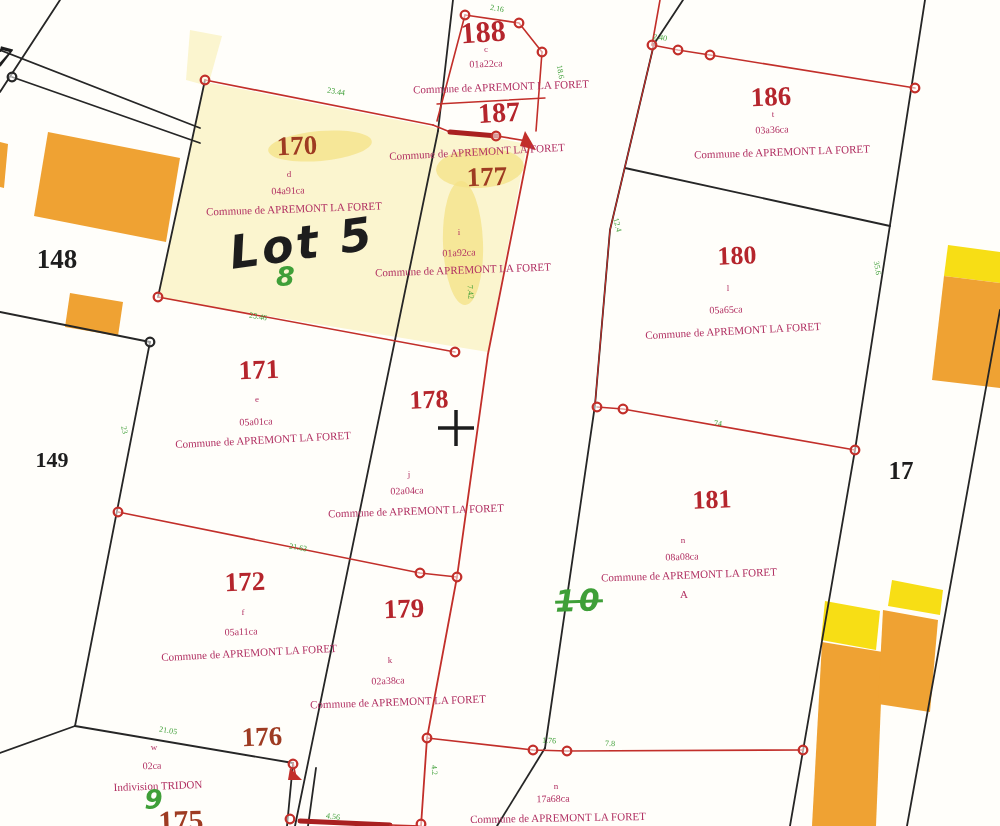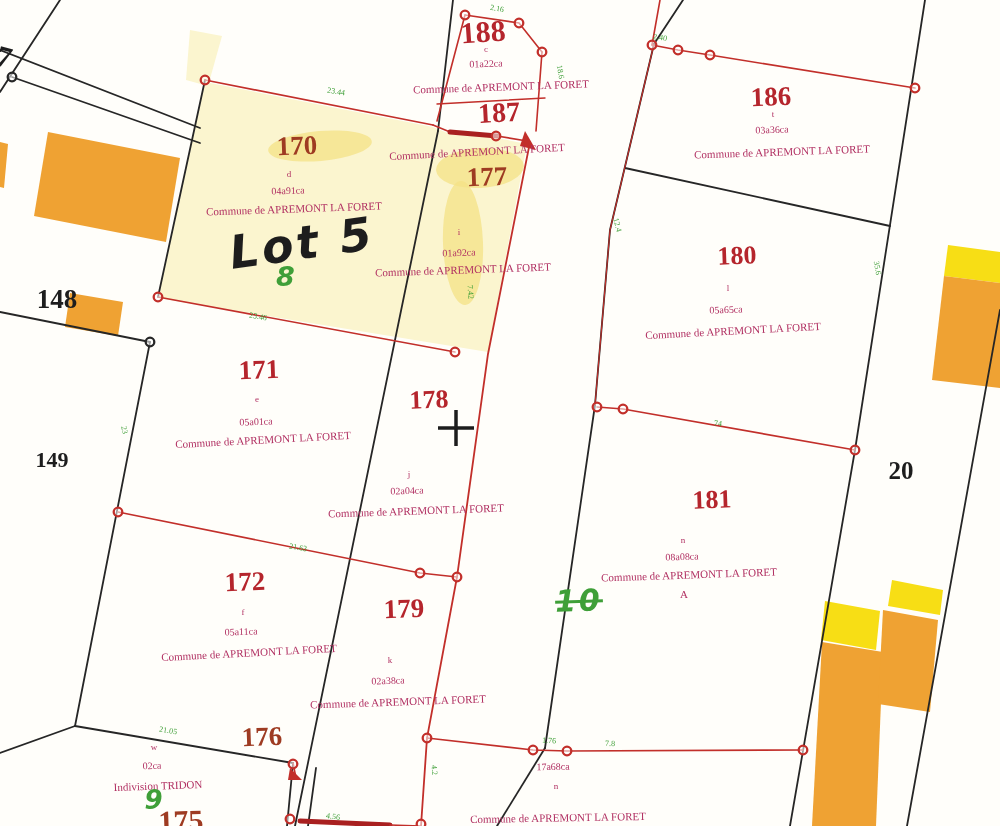--- a/index.html
+++ b/index.html
@@ -96,23 +96,23 @@
       <circle cx="567" cy="751" r="4.3" fill="rgba(255,255,255,0.55)" stroke="#c22f2a" stroke-width="2.3"></circle>
       <circle cx="803" cy="750" r="4.3" fill="rgba(255,255,255,0.55)" stroke="#c22f2a" stroke-width="2.3"></circle>
       <circle cx="290" cy="819" r="4.3" fill="rgba(255,255,255,0.55)" stroke="#c22f2a" stroke-width="2.3"></circle>
       <circle cx="421" cy="824" r="4.3" fill="rgba(255,255,255,0.55)" stroke="#c22f2a" stroke-width="2.3"></circle>
       <circle cx="293" cy="764" r="4.3" fill="rgba(255,255,255,0.55)" stroke="#c22f2a" stroke-width="2.3"></circle>
       <circle cx="12" cy="77" r="4.3" fill="rgba(255,255,255,0.55)" stroke="#262626" stroke-width="2.3"></circle>
       <circle cx="150" cy="342" r="4.3" fill="rgba(255,255,255,0.55)" stroke="#262626" stroke-width="2.3"></circle>
     </svg>
   <div id="labels">
       <div class="lbl" style="left: 4px; top: 57px; font-size: 30px; color: rgb(29, 29, 29); transform: translate(-50%, -50%) rotate(15deg); font-weight: bold;">7</div>
-      <div class="lbl" style="left: 57px; top: 259px; font-size: 27px; color: rgb(29, 29, 29); transform: translate(-50%, -50%) rotate(0deg); font-weight: bold; margin-top: 40px;">148</div>
+      <div class="lbl" style="left: 57px; top: 259px; font-size: 27px; color: rgb(29, 29, 29); transform: translate(-50%, -50%) rotate(0deg); font-weight: bold;">148</div>
       <div class="lbl" style="left: 52px; top: 460px; font-size: 22px; color: rgb(29, 29, 29); transform: translate(-50%, -50%) rotate(0deg); font-weight: bold;">149</div>
-      <div class="lbl" style="left: 901px; top: 470px; font-size: 25px; color: rgb(29, 29, 29); transform: translate(-50%, -50%) rotate(0deg); font-weight: bold;">20</div>
+      <div class="lbl" style="left: 901px; top: 470px; font-size: 25px; color: rgb(29, 29, 29); transform: translate(-50%, -50%) rotate(0deg); font-weight: bold;">17</div>
       <div class="lbl" style="left: 483px; top: 32px; font-size: 30px; color: rgb(181, 37, 44); transform: translate(-50%, -50%) rotate(-4deg); font-weight: bold;">188</div>
       <div class="lbl" style="left: 486px; top: 49px; font-size: 9px; color: rgb(177, 48, 98); transform: translate(-50%, -50%) rotate(0deg);">c</div>
       <div class="lbl" style="left: 486px; top: 64px; font-size: 10px; color: rgb(177, 48, 98); transform: translate(-50%, -50%) rotate(-2deg);">01a22ca</div>
       <div class="lbl" style="left: 501px; top: 87px; font-size: 11px; color: rgb(177, 48, 98); transform: translate(-50%, -50%) rotate(-2deg);">Commune de APREMONT LA FORET</div>
       <div class="lbl" style="left: 499px; top: 113px; font-size: 28px; color: rgb(181, 37, 44); transform: translate(-50%, -50%) rotate(-3deg); font-weight: bold;">187</div>
       <div class="lbl" style="left: 477px; top: 152px; font-size: 11px; color: rgb(177, 48, 98); transform: translate(-50%, -50%) rotate(-3deg);">Commune de APREMONT LA FORET</div>
       <div class="lbl" style="left: 487px; top: 177px; font-size: 27px; color: rgb(158, 59, 34); transform: translate(-50%, -50%) rotate(-2deg); font-weight: bold;">177</div>
       <div class="lbl" style="left: 459px; top: 232px; font-size: 9px; color: rgb(177, 48, 98); transform: translate(-50%, -50%) rotate(0deg);">i</div>
       <div class="lbl" style="left: 459px; top: 253px; font-size: 10px; color: rgb(177, 48, 98); transform: translate(-50%, -50%) rotate(-2deg);">01a92ca</div>
       <div class="lbl" style="left: 463px; top: 270px; font-size: 11px; color: rgb(177, 48, 98); transform: translate(-50%, -50%) rotate(-2deg);">Commune de APREMONT LA FORET</div>
@@ -152,21 +152,21 @@
       <div class="lbl" style="left: 390px; top: 660px; font-size: 9px; color: rgb(177, 48, 98); transform: translate(-50%, -50%) rotate(0deg);">k</div>
       <div class="lbl" style="left: 388px; top: 681px; font-size: 10px; color: rgb(177, 48, 98); transform: translate(-50%, -50%) rotate(-2deg);">02a38ca</div>
       <div class="lbl" style="left: 398px; top: 702px; font-size: 11px; color: rgb(177, 48, 98); transform: translate(-50%, -50%) rotate(-2deg);">Commune de APREMONT LA FORET</div>
       <div class="lbl" style="left: 262px; top: 737px; font-size: 27px; color: rgb(158, 59, 34); transform: translate(-50%, -50%) rotate(-2deg); font-weight: bold;">176</div>
       <div class="lbl" style="left: 154px; top: 747px; font-size: 9px; color: rgb(177, 48, 98); transform: translate(-50%, -50%) rotate(0deg);">w</div>
       <div class="lbl" style="left: 152px; top: 766px; font-size: 10px; color: rgb(177, 48, 98); transform: translate(-50%, -50%) rotate(-2deg);">02ca</div>
       <div class="lbl" style="left: 158px; top: 786px; font-size: 11px; color: rgb(177, 48, 98); transform: translate(-50%, -50%) rotate(-2deg);">Indivision TRIDON</div>
       <div class="lbl hand" style="left: 155px; top: 800px; font-size: 26px; color: rgb(63, 159, 56); transform: translate(-50%, -50%) rotate(0deg);">9</div>
       <div class="lbl" style="left: 181px; top: 821px; font-size: 30px; color: rgb(158, 59, 34); transform: translate(-50%, -50%) rotate(-2deg); font-weight: bold;">175</div>
       <div class="lbl" style="left: 556px; top: 786px; font-size: 9px; color: rgb(177, 48, 98); transform: translate(-50%, -50%) rotate(0deg);">n</div>
-      <div class="lbl" style="left: 553px; top: 767px; font-size: 10px; color: rgb(177, 48, 98); transform: translate(-50%, -50%) rotate(-1deg);">17a68ca</div>
+      <div class="lbl" style="left: 553px; top: 799px; font-size: 10px; color: rgb(177, 48, 98); transform: translate(-50%, -50%) rotate(-1deg);">17a68ca</div>
       <div class="lbl" style="left: 558px; top: 818px; font-size: 11px; color: rgb(177, 48, 98); transform: translate(-50%, -50%) rotate(-1deg);">Commune de APREMONT LA FORET</div>
       <div class="lbl" style="left: 497px; top: 9px; font-size: 8px; color: rgb(63, 159, 56); transform: translate(-50%, -50%) rotate(10deg);">2.16</div>
       <div class="lbl" style="left: 336px; top: 92px; font-size: 8px; color: rgb(63, 159, 56); transform: translate(-50%, -50%) rotate(10deg);">23.44</div>
       <div class="lbl" style="left: 660px; top: 38px; font-size: 8px; color: rgb(63, 159, 56); transform: translate(-50%, -50%) rotate(8deg);">2.40</div>
       <div class="lbl" style="left: 560px; top: 72px; font-size: 8px; color: rgb(63, 159, 56); transform: translate(-50%, -50%) rotate(80deg);">18.6</div>
       <div class="lbl" style="left: 258px; top: 317px; font-size: 8px; color: rgb(63, 159, 56); transform: translate(-50%, -50%) rotate(10deg);">23.46</div>
       <div class="lbl" style="left: 298px; top: 548px; font-size: 8px; color: rgb(63, 159, 56); transform: translate(-50%, -50%) rotate(10deg);">21.63</div>
       <div class="lbl" style="left: 718px; top: 424px; font-size: 8px; color: rgb(63, 159, 56); transform: translate(-50%, -50%) rotate(6deg);">74</div>
       <div class="lbl" style="left: 877px; top: 268px; font-size: 8px; color: rgb(63, 159, 56); transform: translate(-50%, -50%) rotate(80deg);">35.6</div>
       <div class="lbl" style="left: 617px; top: 225px; font-size: 8px; color: rgb(63, 159, 56); transform: translate(-50%, -50%) rotate(75deg);">12.4</div>

